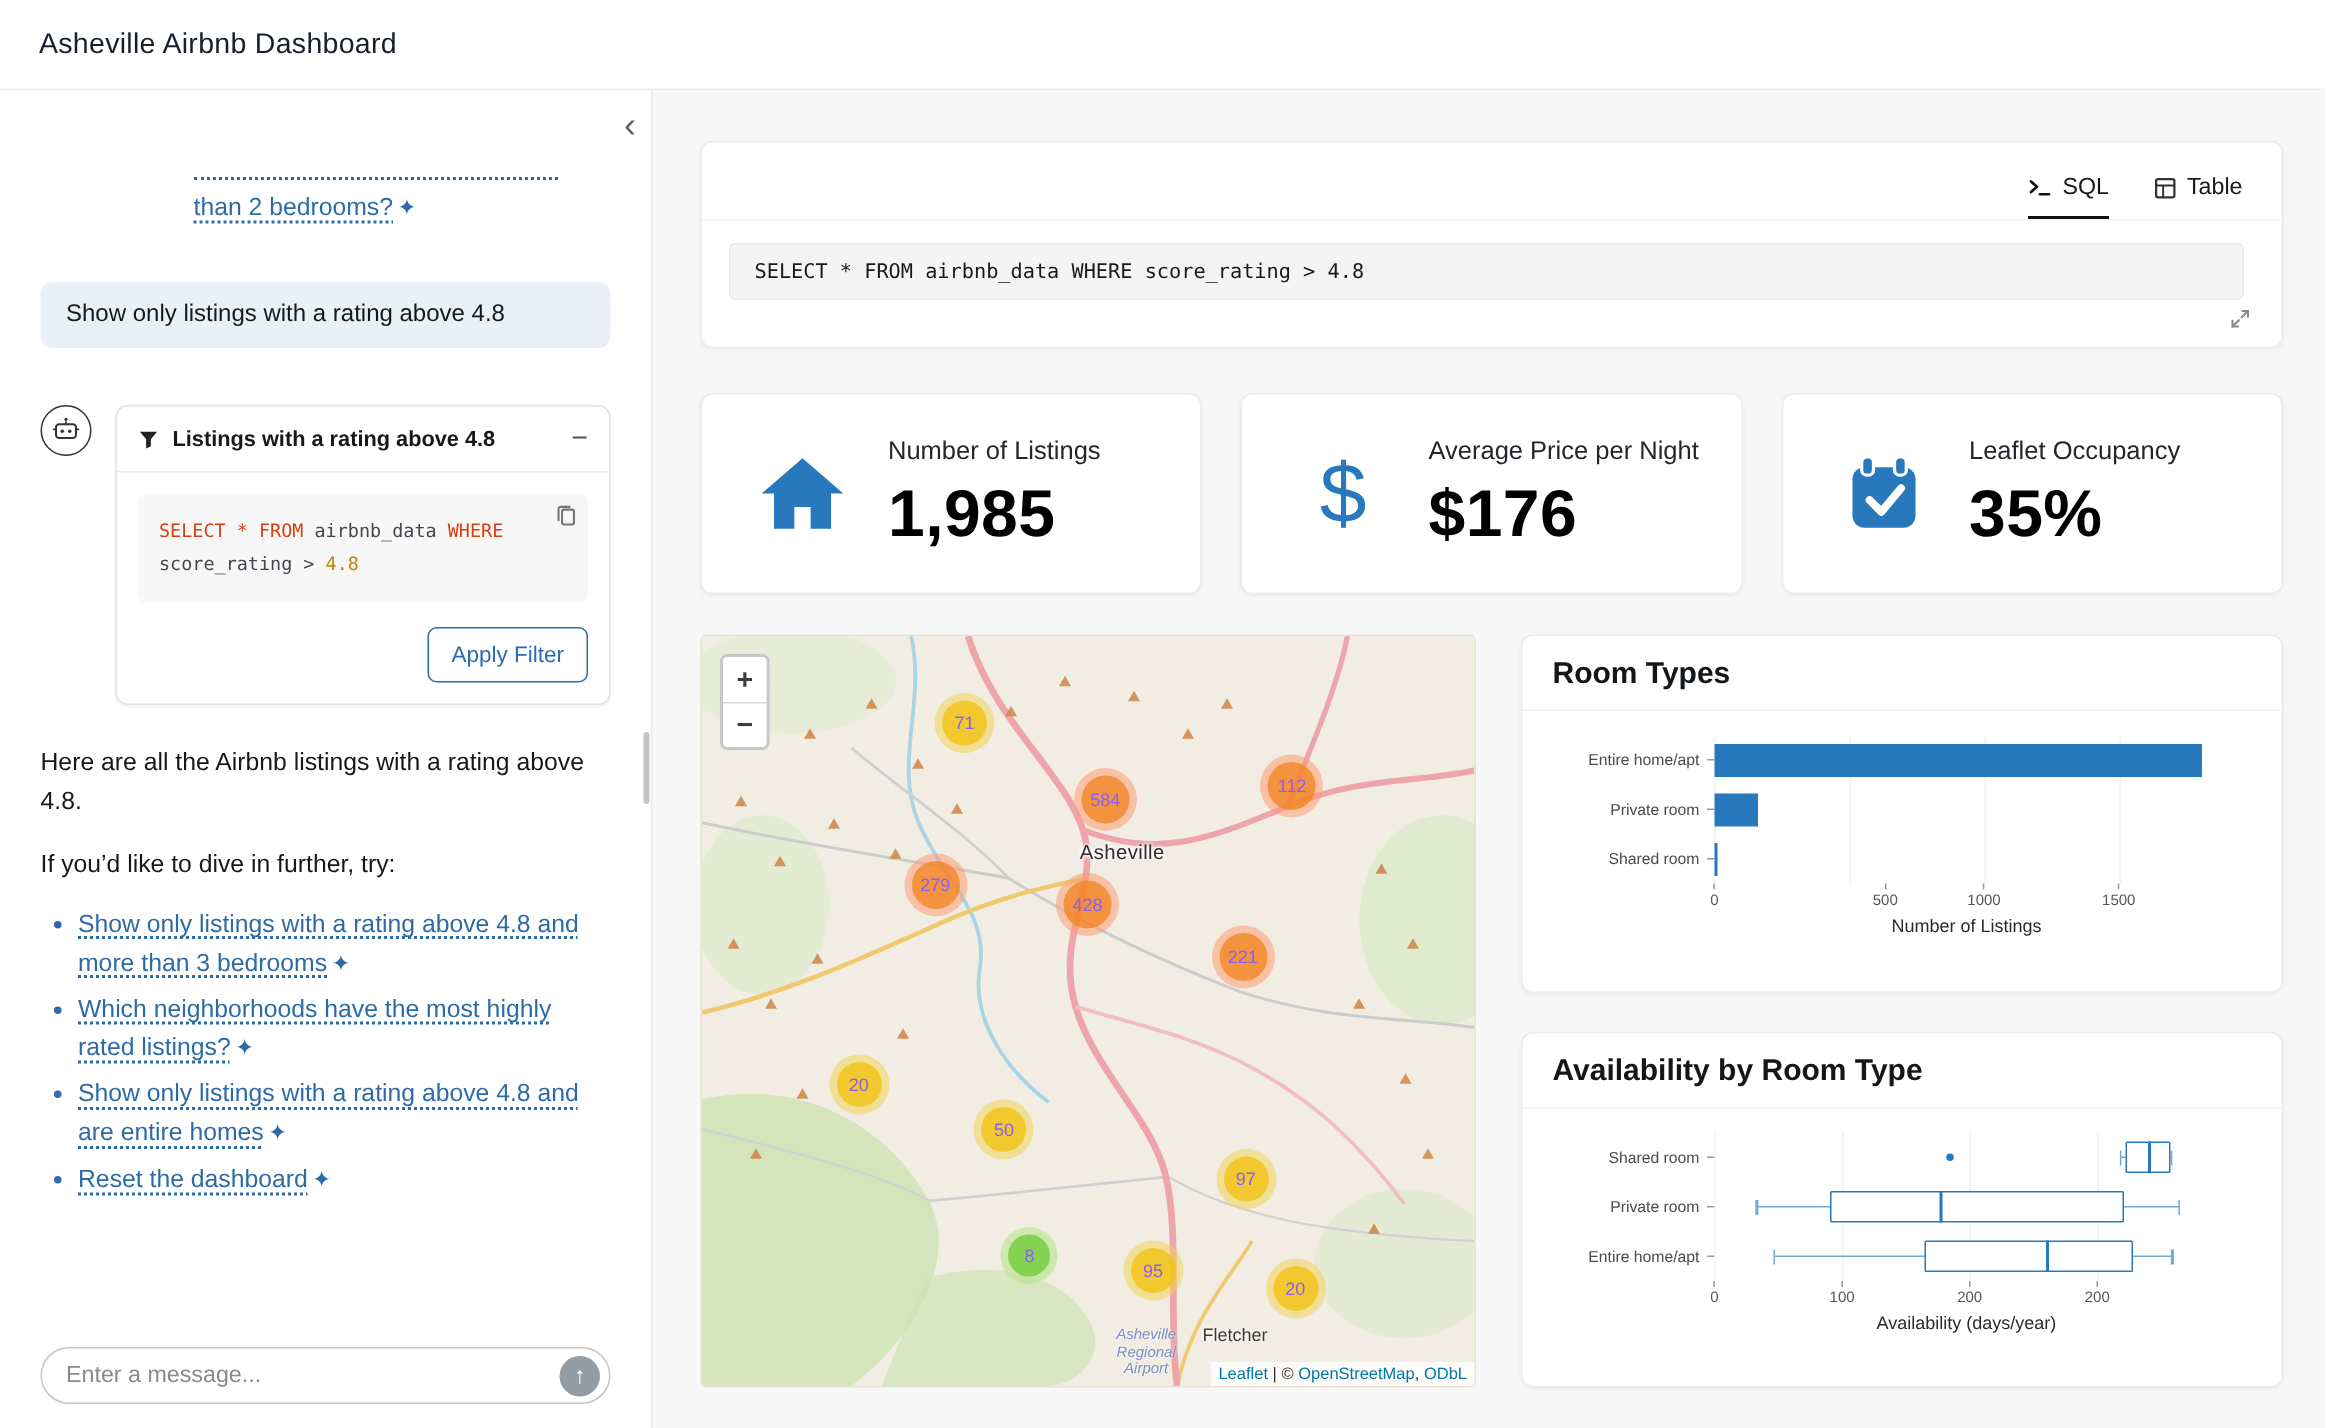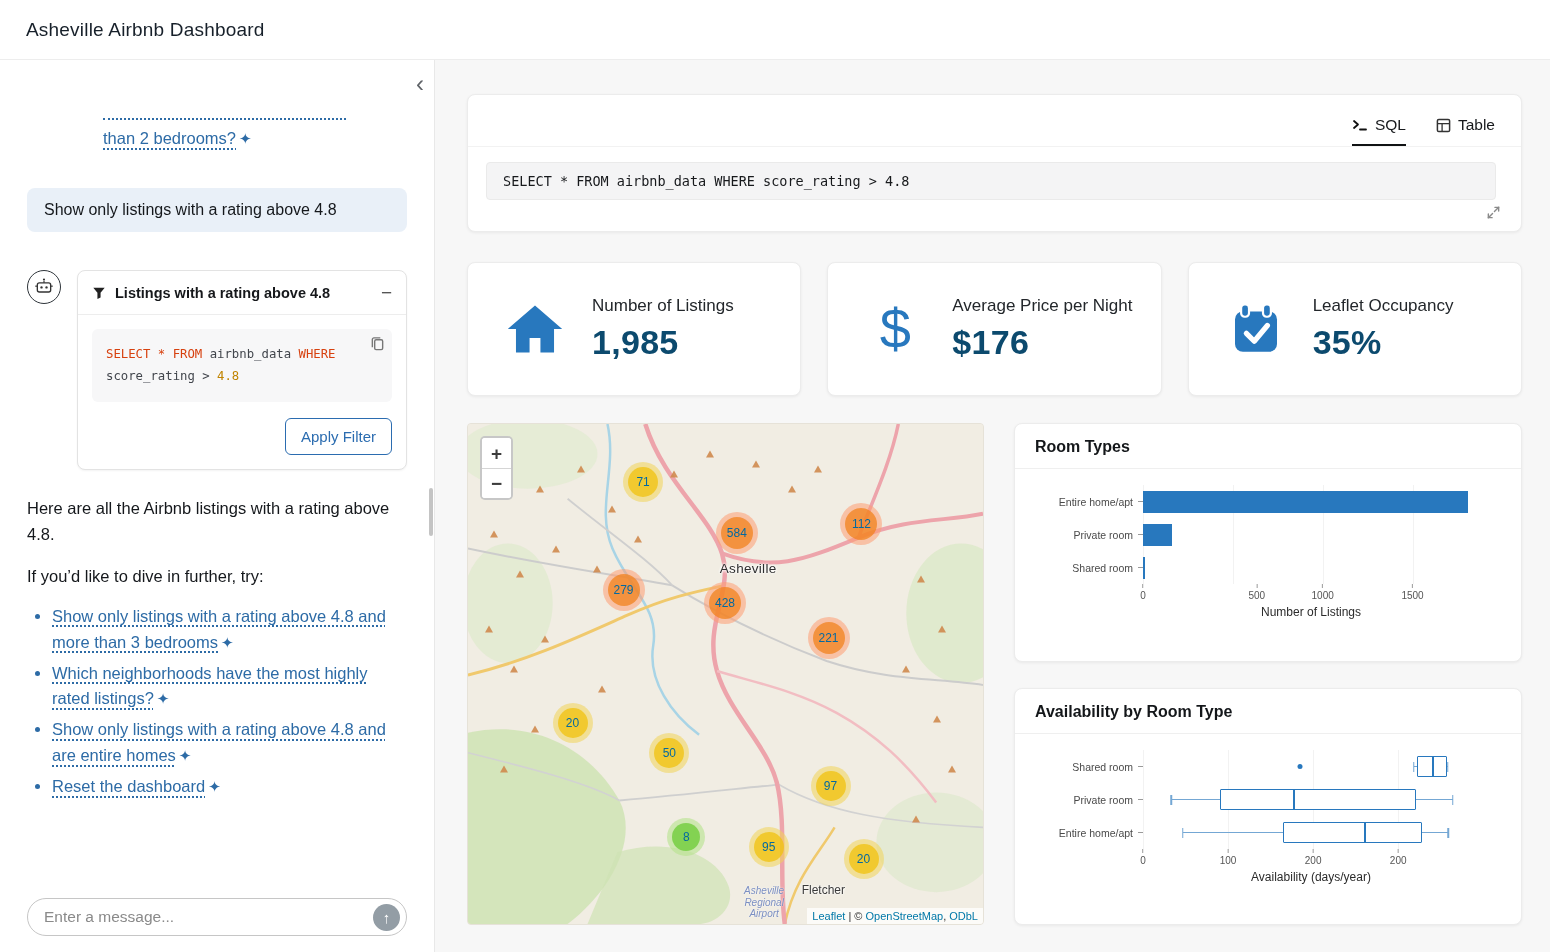--- a/index.html
+++ b/index.html
@@ -9,21 +9,21 @@
   
   .header{height:60px;background:#fff;border-bottom:1px solid #ededed;display:flex;align-items:center;padding:0 26px;}
   .header h1{font-size:19px;font-weight:500;color:#17202a;letter-spacing:.2px;}
 
   .layout{display:flex;height:892px;}
 
   
   .sidebar{width:435px;background:#fff;position:relative;flex-shrink:0;border-right:1px solid #e8e8e8;}
   .collapse-btn{position:absolute;top:12px;right:10px;background:none;border:none;font-size:24px;color:#5f6368;cursor:pointer;line-height:1;z-index:3;}
   .messages{position:absolute;top:0;left:0;right:0;bottom:70px;overflow:hidden;padding:56px 27px 0 27px;}
-  .truncated{margin-left:76px;}
+  .truncated{margin-left:102px;}
   .cutline{border-bottom:2px dotted #2d6ba6;height:4px;width:243px;margin-bottom:9px;}
   a.sug{color:#2d6ba6;text-decoration:underline dotted;text-decoration-thickness:1.5px;text-underline-offset:4px;cursor:pointer;font-size:16.5px;}
   .sp{color:#2d6ba6;margin-left:3px;font-size:15px;}
   .bubble{margin-top:40px;background:#e9f0f8;border-radius:8px;padding:13px 17px;font-size:16px;color:#15181c;}
   .botrow{margin-top:38px;display:flex;gap:16px;align-items:flex-start;}
   .avatar{width:34px;height:34px;border:1.7px solid #2f353b;border-radius:50%;flex-shrink:0;display:flex;align-items:center;justify-content:center;background:#fff;}
   .fcard{flex:1;border:1px solid #e3e3e3;border-radius:8px;box-shadow:0 1px 2px rgba(0,0,0,.05);background:#fff;}
   .fhead{display:flex;align-items:center;gap:9px;padding:12px 14px;border-bottom:1px solid #ededed;}
   .ftitle{font-weight:700;font-size:14.5px;color:#16181b;flex:1;}
   .fmin{background:none;border:none;font-size:19px;color:#555;cursor:pointer;line-height:1;}
@@ -53,51 +53,51 @@
   .tab{display:flex;align-items:center;gap:7px;font-size:15.5px;color:#17191c;padding-bottom:10px;border-bottom:2.5px solid transparent;cursor:pointer;}
   .tab.active{border-bottom-color:#101214;font-weight:500;}
   .sqlbox{margin:15px 25px 0 18px;background:#f4f4f5;border:1px solid #eaeaea;border-radius:4px;height:38px;display:flex;align-items:center;padding:0 16px;font-family:"DejaVu Sans Mono",monospace;font-size:13.5px;color:#17191c;}
   .expand{position:absolute;right:20px;bottom:8px;background:none;border:none;cursor:pointer;}
 
   .stats{display:grid;grid-template-columns:repeat(3,1fr);gap:26px;margin-top:30px;}
   .scard{background:#fff;border:1px solid #ececec;border-radius:8px;box-shadow:0 1px 3px rgba(0,0,0,.06);height:134px;display:flex;align-items:center;gap:26px;padding:0 10px 0 36px;}
   .sicon{width:62px;display:flex;justify-content:center;align-items:center;flex-shrink:0;}
   .dollar{font-size:56px;color:#2878be;font-weight:500;line-height:1;}
   .slabel{font-size:17px;color:#23272b;margin-bottom:7px;}
-  .svalue{font-size:34px;font-weight:600;color:#0c4a6e;letter-spacing:.3px;}
+  .svalue{font-size:44px;font-weight:600;color:#000000;letter-spacing:.3px;}
 
   .maprow{display:grid;grid-template-columns:517px 1fr;gap:30px;margin-top:27px;}
 
   
   .mapcard{position:relative;height:502px;border-radius:4px;overflow:hidden;border:1px solid #e6e2d8;background:#f1ede3;cursor:grab;}
   .map-bg{position:absolute;inset:0;width:100%;height:100%;}
   .tri{position:absolute;width:0;height:0;border-left:4px solid transparent;border-right:4px solid transparent;border-bottom:7px solid #cf8a4e;transform:translate(-50%,-50%);opacity:.9;}
   .cluster{position:absolute;transform:translate(-50%,-50%);border-radius:50%;display:flex;align-items:center;justify-content:center;cursor:pointer;z-index:4;}
-  .cluster .inner{border-radius:50%;display:flex;align-items:center;justify-content:center;font-size:12px;color:#0369a1;}
+  .cluster .inner{border-radius:50%;display:flex;align-items:center;justify-content:center;font-size:12px;color:#8b5cf6;}
   .cluster.green{width:38px;height:38px;background:rgba(181,226,140,.6);}
   .cluster.green .inner{width:28px;height:28px;background:rgba(110,204,57,.78);}
   .cluster.yellow{width:40px;height:40px;background:rgba(241,211,87,.55);}
   .cluster.yellow .inner{width:30px;height:30px;background:rgba(240,194,12,.75);}
   .cluster.orange{width:42px;height:42px;background:rgba(253,156,115,.55);}
   .cluster.orange .inner{width:32px;height:32px;background:rgba(241,128,23,.72);}
   .zoomctl{position:absolute;top:12px;left:12px;width:33px;background:#fff;border:2px solid rgba(0,0,0,.22);border-radius:5px;overflow:hidden;z-index:5;}
   .zbtn{width:100%;height:30px;background:#fff;border:none;font-size:19px;font-weight:700;color:#3c3c3c;cursor:pointer;display:flex;align-items:center;justify-content:center;line-height:1;}
   .zbtn + .zbtn{border-top:1px solid #d5d5d5;}
   .maplabel-city{position:absolute;left:54.4%;top:28.7%;transform:translate(-50%,-50%);font-size:13.5px;font-weight:500;color:#2e2e2e;text-shadow:0 0 3px #fff,0 0 3px #fff,0 0 3px #fff;letter-spacing:.3px;z-index:3;}
   .maplabel-town{position:absolute;left:69%;top:93.2%;transform:translate(-50%,-50%);font-size:12px;color:#3a3a3a;text-shadow:0 0 3px #fff,0 0 3px #fff;z-index:3;}
   .maplabel-airport{position:absolute;left:57.5%;top:99%;transform:translate(-50%,-100%);font-size:10px;font-style:italic;color:#7b8fc2;text-align:center;line-height:1.15;text-shadow:0 0 2px #fff;z-index:3;}
   .attrib{position:absolute;right:0;bottom:0;background:rgba(255,255,255,.75);font-size:11px;color:#333;padding:2px 5px;z-index:6;white-space:nowrap;}
   .attrib a{color:#0078A8;text-decoration:none;cursor:pointer;}
 
   
   .rightcol{display:flex;flex-direction:column;gap:26px;}
   .chartcard{background:#fff;border:1px solid #ececec;border-radius:8px;box-shadow:0 1px 3px rgba(0,0,0,.06);}
   .chartcard.rt{height:239px;}
   .chartcard.av{height:237px;}
-  .chead{font-size:16px;font-weight:700;color:#14171a;padding:14px 20px 12px;border-bottom:1px solid #efefef;}
+  .chead{font-size:20px;font-weight:700;color:#14171a;padding:14px 20px 12px;border-bottom:1px solid #efefef;}
   .chart-body{display:flex;padding:16px 42px 0 12px;}
   .ylabels{width:116px;flex-shrink:0;}
   .ylab{height:33px;display:flex;align-items:center;justify-content:flex-end;font-size:10.5px;color:#4a4a4a;}
   .ylab::after{content:"";width:5px;height:1px;background:#9a9a9a;margin-left:5px;}
   .plot{flex:1;position:relative;height:99px;}
   .grid{position:absolute;top:0;bottom:0;width:1px;background:#f2f2f2;}
   .bar{position:absolute;height:22px;background:#2878be;left:0;}
   .whisk{position:absolute;height:1.5px;background:#74a7d4;}
   .cap{position:absolute;width:1.5px;height:10px;background:#74a7d4;transform:translateX(-50%);}
   .bx{position:absolute;height:21px;border:1.5px solid #2878be;background:#fff;border-radius:1px;}

